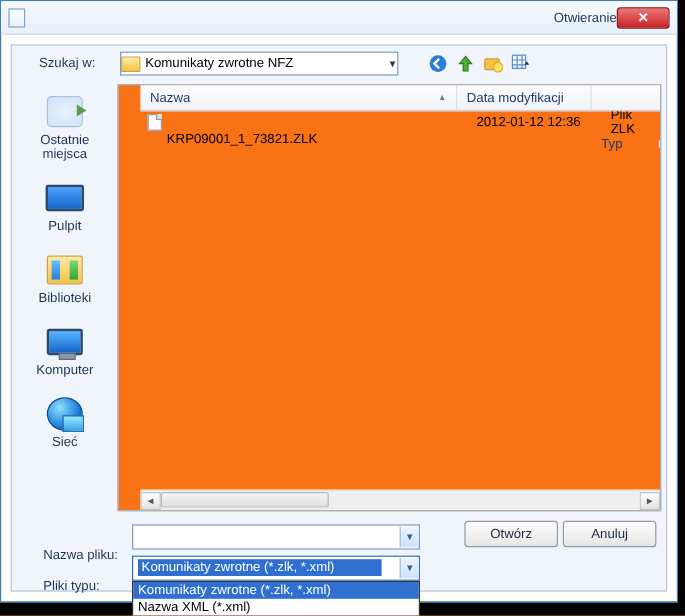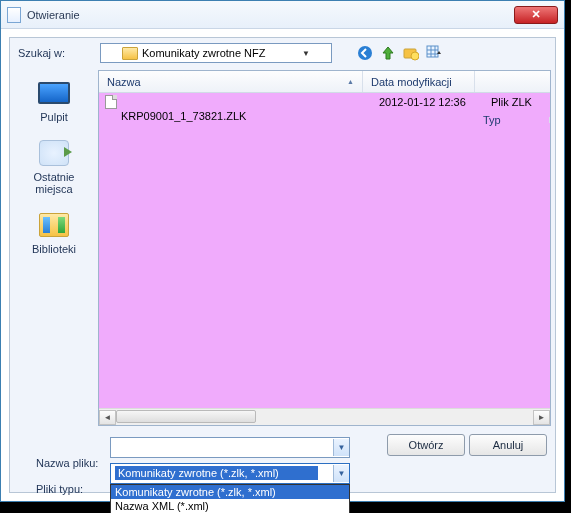--- a/index.html
+++ b/index.html
@@ -1,35 +1,35 @@
 <!DOCTYPE html>
 <html><head>
 <meta charset="utf-8">
 <style>
 * { box-sizing: border-box; margin: 0; padding: 0; font-family: "Segoe UI", Tahoma, sans-serif; font-size: 11px; }
 body { background: #000; width: 571px; height: 513px; }
 .window { width: 565px; height: 502px; background: #fff; border: 1px solid #3c7fb1; position: relative; }
-.titlebar { height: 28px; background: linear-gradient(#f5f9fd,#e8f0fa); display: flex; align-items: center; padding: 0 6px; border-bottom: 1px solid #c9d6e6; }
+.titlebar { height: 28px; background: linear-gradient(#f5f9fd,#e8f0fa); display: flex; align-items: center; padding: 0 6px; border-bottom: 1px solid #c9d6e6; text-align: right; }
 .titlebar .doc-icon { width: 14px; height: 16px; background: linear-gradient(#fff,#e6f0ff); border: 1px solid #7aa6d4; margin-right: 6px; }
 .titlebar .title { flex: 1; color: #2a3a56; }
 .closebtn { width: 44px; height: 18px; background: linear-gradient(#e77,#c62225); border: 1px solid #8a1a1a; border-radius: 3px; color: #fff; display: flex; align-items: center; justify-content: center; font-weight: bold; cursor: pointer; }
 .inner { position: absolute; top: 36px; left: 8px; right: 8px; bottom: 8px; border: 1px solid #b8c6d6; background: #f0f4fb; }
 .toolbar { height: 30px; display: flex; align-items: center; padding: 4px 8px; gap: 6px; }
-.toolbar .lbl { width: 76px; text-align: left; color: #1f3355; }
-.pathbox { flex: 0 0 232px; height: 20px; background: #fff; border: 1px solid #7a9ac0; display: flex; align-items: center; padding: 0 21px; cursor: pointer; }
+.toolbar .lbl { width: 76px; text-align: center; color: #1f3355; }
+.pathbox { flex: 0 0 232px; height: 20px; background: #fff; border: 1px solid #7a9ac0; display: flex; align-items: center; padding: 0 0; cursor: pointer; }
 .pathbox .folder-icon { width: 16px; height: 13px; background: linear-gradient(#ffe9a6,#f6c244); border: 1px solid #caa33a; border-radius: 1px; margin-right: 4px; }
 .pathbox .arrow { margin-left: auto; font-size: 8px; color: #333; }
 .navicons { display: flex; gap: 5px; margin-left: 18px; align-items: center; }
 .navicons .ic { width: 18px; height: 18px; display: flex; align-items: center; justify-content: center; cursor: pointer; border-radius: 2px; }
 .main { display: flex; height: 360px; }
 .places { width: 88px; padding-top: 6px; display: flex; flex-direction: column; align-items: center; gap: 8px; }
 .place { width: 72px; display: flex; flex-direction: column; align-items: center; gap: 2px; cursor: pointer; padding: 3px 0; border-radius: 3px; }
 .place .picon { width: 34px; height: 32px; display: flex; align-items: center; justify-content: center; }
 .place span { text-align: center; color: #1f3355; line-height: 12px; }
-.listwrap { flex: 1; background: #f0abfc; border: 1px solid #9fb4cd; margin: 2px 4px 2px 0; display: flex; flex-direction: column; }
+.listwrap { flex: 1; background: #f97316; border: 1px solid #9fb4cd; margin: 2px 4px 2px 0; display: flex; flex-direction: column; padding-left: 18px; }
 .cols { height: 22px; display: flex; background: linear-gradient(#fdfdfe,#eef2f8); border-bottom: 1px solid #d1dbe7; }
 .col { border-right: 1px solid #d8e0eb; padding: 3px 8px; color: #1e3b6e; display: flex; align-items: center; cursor: pointer; }
 .col.sort::after { content: "▲"; font-size: 7px; color: #5b7aa6; margin-left: auto; }
 .col1 { width: 264px; }
 .col2 { width: 112px; }
 .col3 { flex: 1; margin-top: 46px; }
 .files { flex: 1; overflow: hidden; }
 .row { height: 18px; display: flex; align-items: center; padding: 0 6px; cursor: pointer; }
 .row .ficon { width: 12px; height: 14px; background: #fff; border: 1px solid #999; margin-right: 4px; position: relative; }
 .row .ficon::after { content: ""; position: absolute; top: -1px; right: -1px; width: 4px; height: 4px; background: #ddd; border-left: 1px solid #999; border-bottom: 1px solid #999; }
@@ -114,35 +114,47 @@
               <path d="M13 6l-2 3h4z" fill="#333"></path>
             </svg>
         </div>
       </div>
     </div>
 
     <div class="main">
       <div class="places">
         <div class="place">
           <div class="picon">
+              <div class="pi-recent"></div>
+            </div>
+          <span>Ostatnie miejsca</span>
+        </div>
+        <div class="place">
+          <div class="picon">
               <div class="pi-desktop"></div>
             </div>
           <span>Pulpit</span>
         </div>
         <div class="place">
           <div class="picon">
-              <div class="pi-recent"></div>
-            </div>
-          <span>Ostatnie miejsca</span>
-        </div>
-        <div class="place">
-          <div class="picon">
               <div class="pi-lib"></div>
             </div>
           <span>Biblioteki</span>
+        </div>
+        <div class="place">
+          <div class="picon">
+              <div class="pi-comp"></div>
+            </div>
+          <span>Komputer</span>
+        </div>
+        <div class="place">
+          <div class="picon">
+              <div class="pi-net"></div>
+            </div>
+          <span>Sieć</span>
         </div>
       </div>
 
       <div class="listwrap">
         <div class="cols">
           <div class="col col1 sort">Nazwa</div>
           <div class="col col2">Data modyfikacji</div>
           <div class="col col3">Typ</div>
         </div>
         <div class="files">

